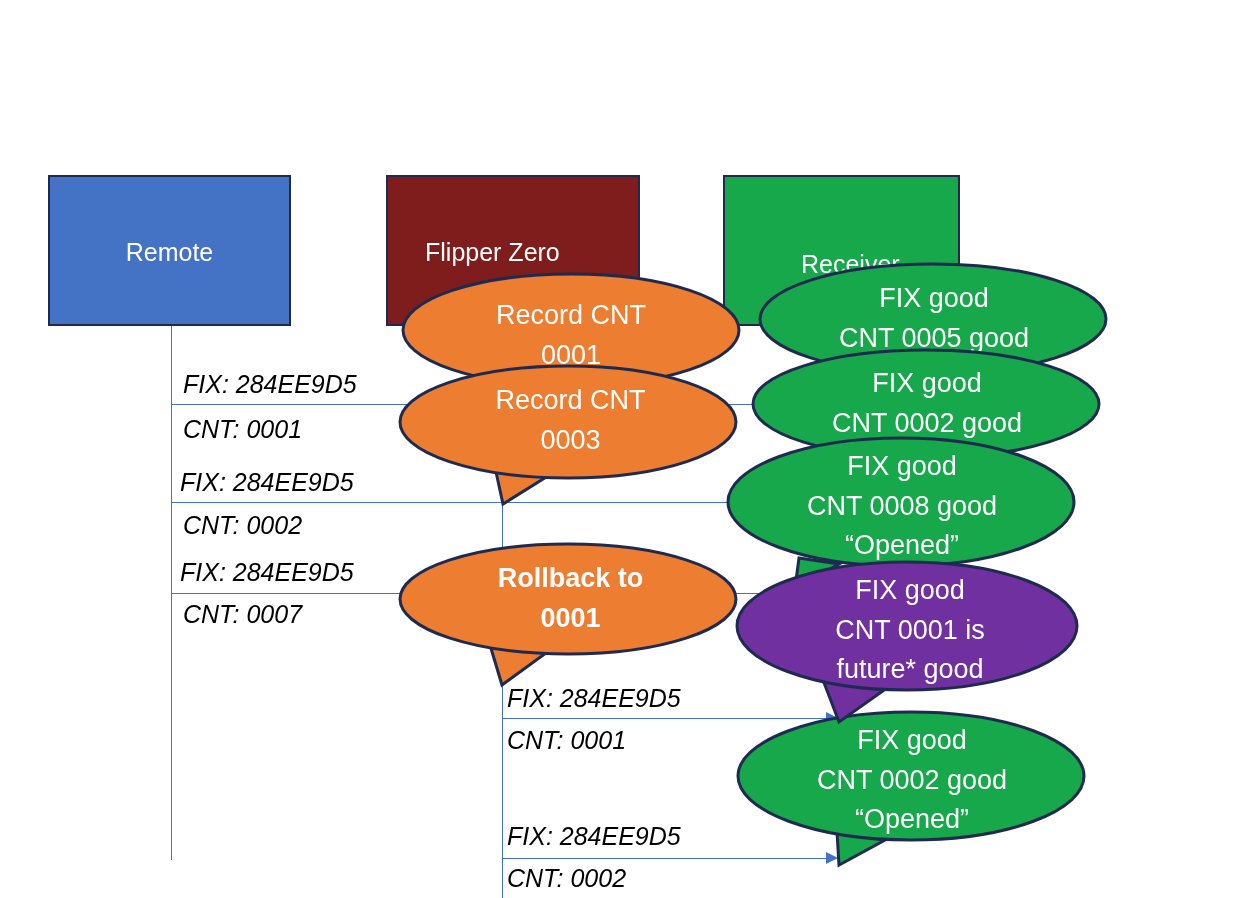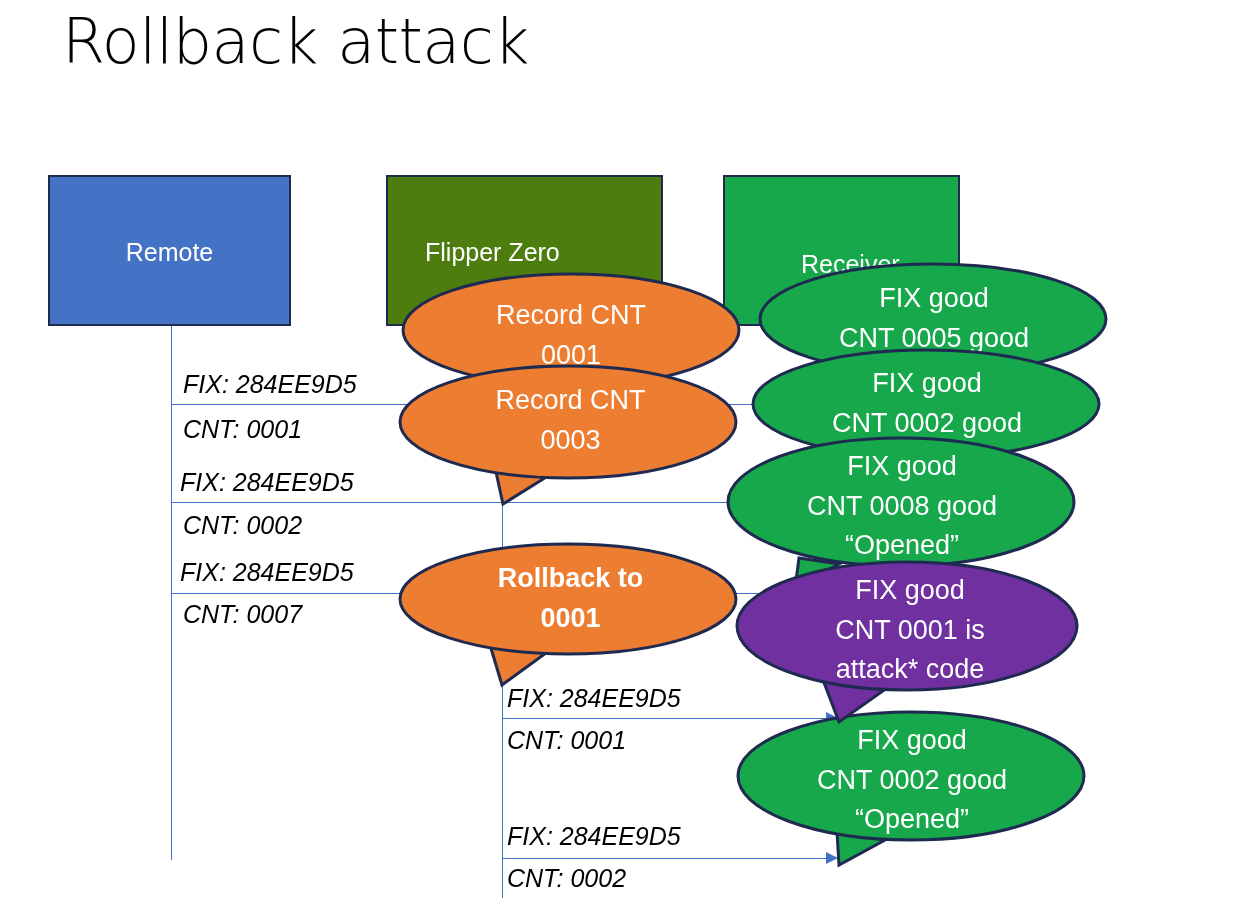--- a/index.html
+++ b/index.html
@@ -66,21 +66,21 @@
     position: absolute;
     left: 0;
     right: 0;
     text-align: center;
     color: #ffffff;
     font-size: 25px;
     line-height: 1.1;
   }
   #actor-remote { left: 48px;  top: 175px; width: 243px; height: 151px; background: #4472C4; }
   #actor-remote .actor-label { top: 62px; }
-  #actor-flipper { left: 386px; top: 175px; width: 277px; height: 151px; background: #4d7c0f; text-decoration: underline; }
+  #actor-flipper { left: 386px; top: 175px; width: 254px; height: 151px; background: #7f1d1d; text-decoration: underline; }
   #actor-flipper .actor-label { top: 62px; text-align: left; padding-left: 37px; }
   #actor-receiver { left: 723px; top: 175px; width: 237px; height: 151px; background: #16A84B; }
   #actor-receiver .actor-label { top: 74px; text-align: left; padding-left: 76px; }
 
   
   .msg-label {
     position: absolute;
     font-size: 25px;
     line-height: 1.0;
     color: #000000;
@@ -111,21 +111,20 @@
   .z-b { z-index: 5; }
   .z-c { z-index: 6; }
   .z-d { z-index: 7; }
   .z-e { z-index: 8; }
 </style>
 </head>
 <body>
 
 <div id="slide">
 
-  <div class="slide-title">Rollback attack</div>
 
   <div class="lifeline" style="left:171px; top:326px; height:534px;"></div>
   <div class="lifeline" style="left:502px; top:326px; height:572px;"></div>
   <div class="lifeline" style="left:838px; top:326px; height:50px;"></div>
 
   <div class="hline" style="left:171px; top:404px; width:668px;"></div>
   <div class="hline" style="left:171px; top:502px; width:668px;"></div>
   <div class="hline" style="left:171px; top:593px; width:668px;"></div>
   <div class="hline" style="left:502px; top:718px; width:336px;"></div>
   <div class="arrowhead" style="left:826px; top:712px;"></div>
@@ -239,21 +238,21 @@
   <div class="callout z-e" id="co-future" style="left:735px; top:560px; width:350px; height:170px;">
     <svg width="350" height="170" viewBox="0 0 350 170" aria-hidden="true">
       <g>
         <path d="M 88 120 L 104 162 L 152 128 Z" fill="#7030A0" stroke="#1F2A50" stroke-width="3"></path>
         <ellipse cx="172" cy="66" rx="170" ry="64" fill="#7030A0" stroke="#1F2A50" stroke-width="3"></ellipse>
       </g>
     </svg>
     <div class="callout-text" style="top:11px;">
       <div>FIX good</div>
       <div>CNT 0001 is</div>
-      <div>attack* code</div>
+      <div>future* good</div>
     </div>
   </div>
 
   <div class="callout z-d" id="co-cnt0002-opened" style="left:737px; top:710px; width:350px; height:165px;">
     <svg width="350" height="165" viewBox="0 0 350 165" aria-hidden="true">
       <g>
         <path d="M 100 122 L 102 155 L 148 130 Z" fill="#16A84B" stroke="#1F2A50" stroke-width="3"></path>
         <ellipse cx="174" cy="66" rx="173" ry="64" fill="#16A84B" stroke="#1F2A50" stroke-width="3"></ellipse>
       </g>
     </svg>

